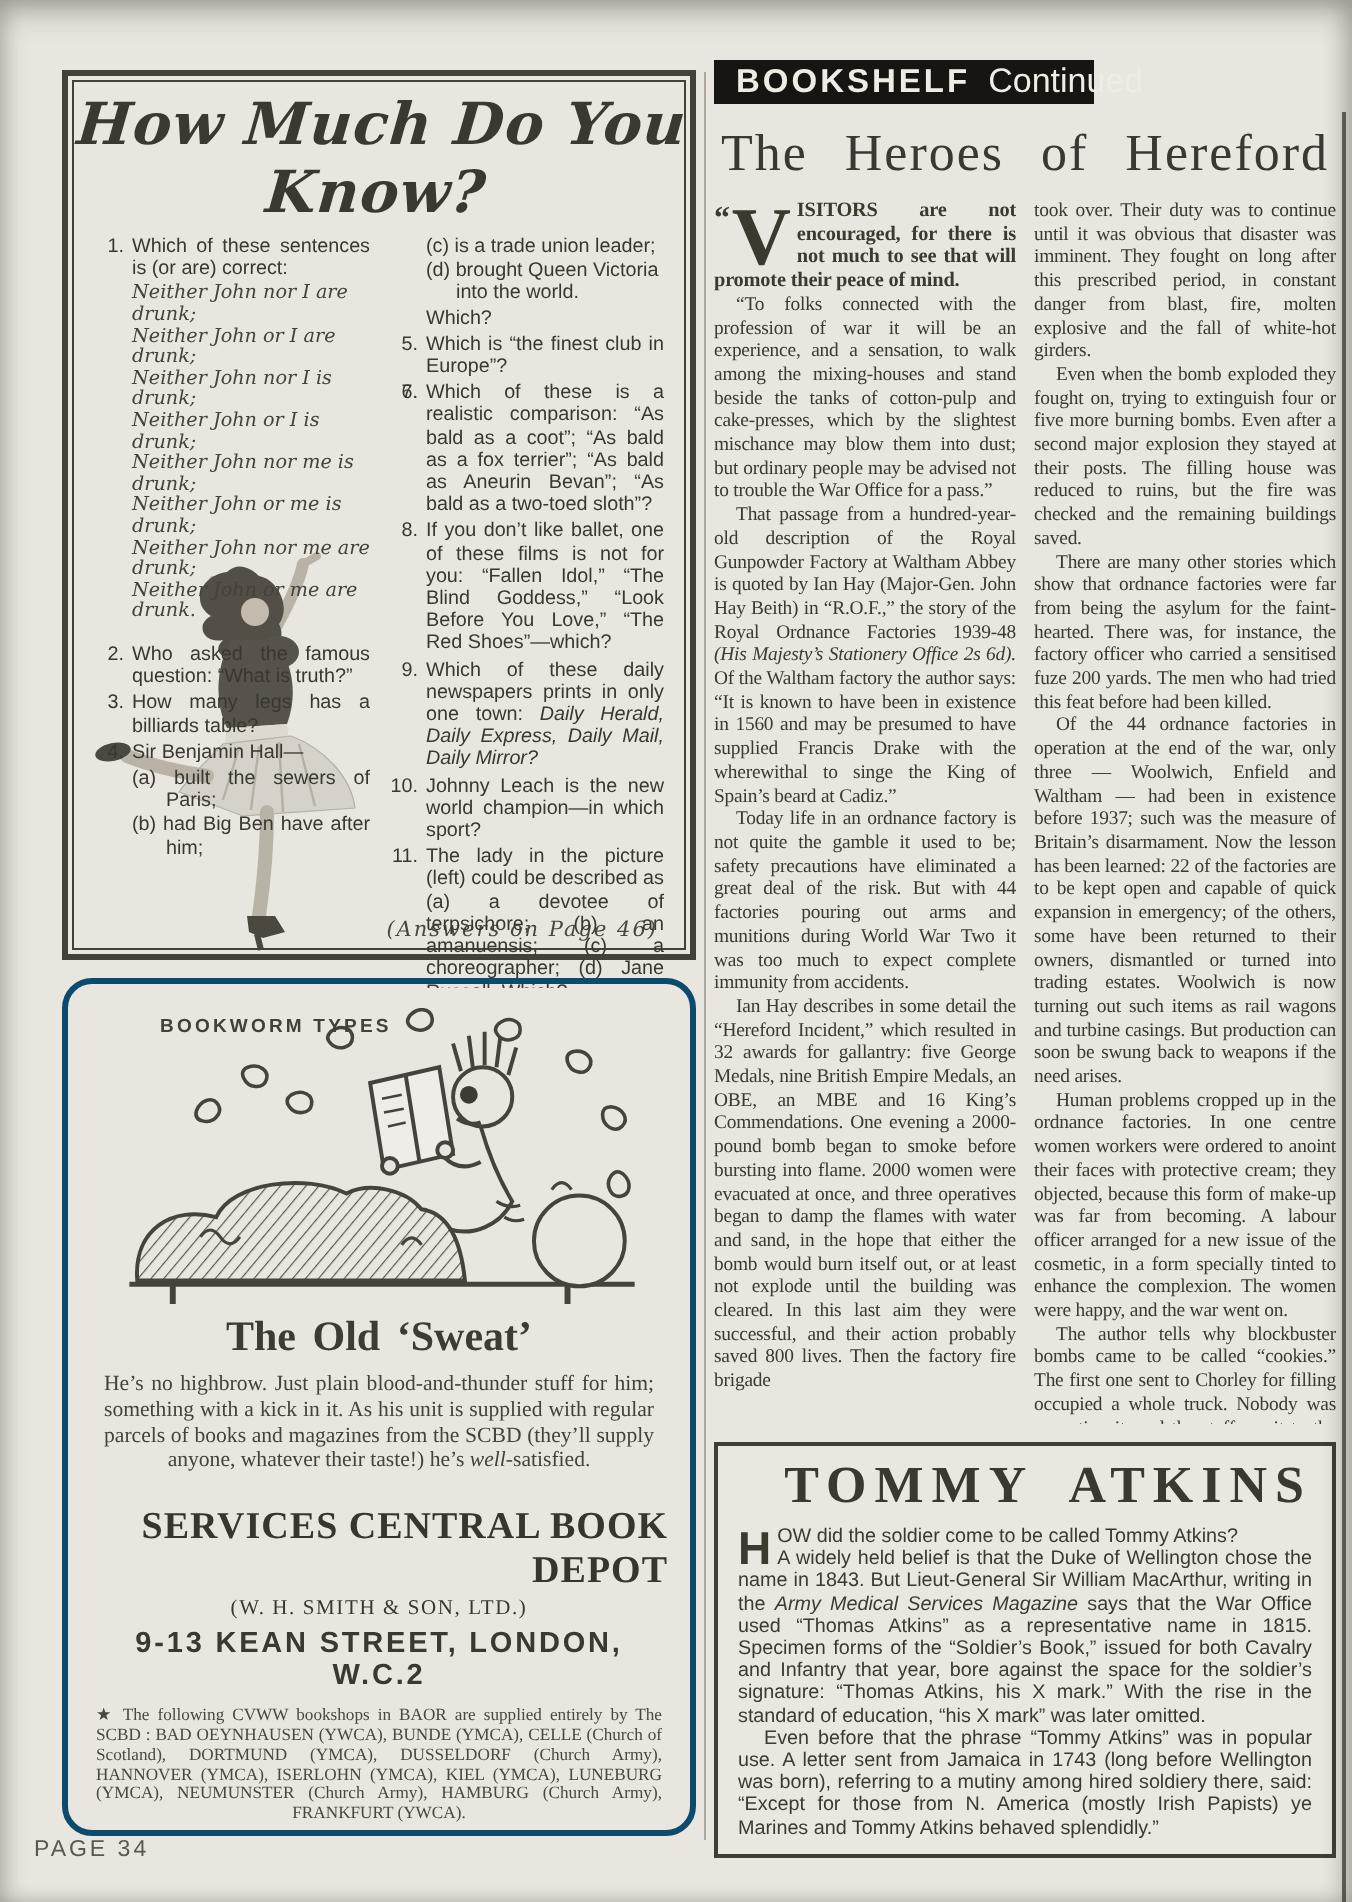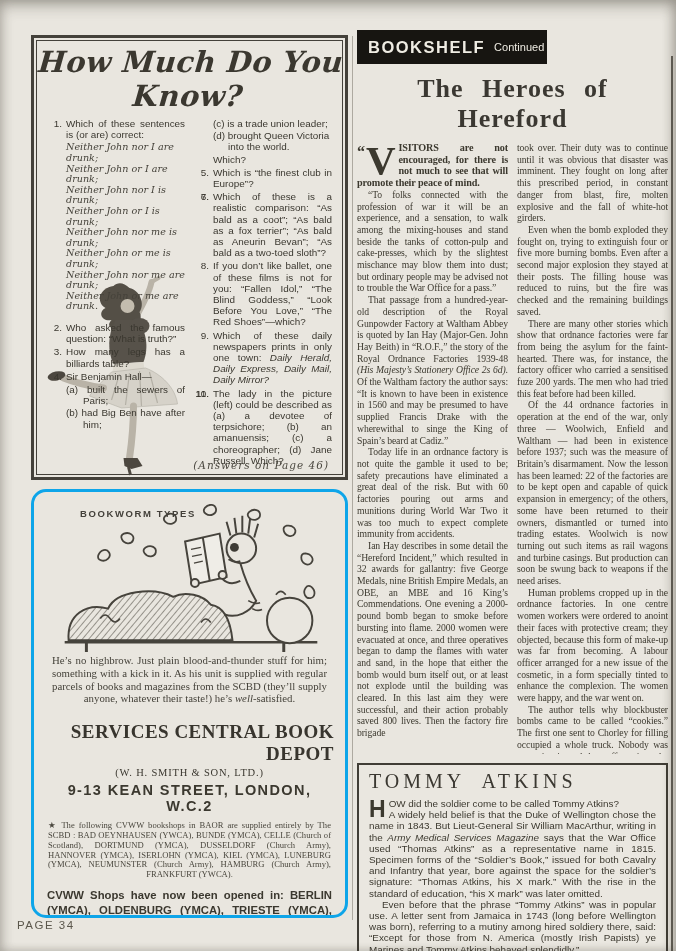--- a/index.html
+++ b/index.html
@@ -26,58 +26,58 @@
         padding-left:19px;margin-bottom:10px;text-align:left;color:#45423a;}
   .opt{padding-left:36px;text-indent:-17px;margin-bottom:1px;text-align:justify;}
   .cont{padding-left:34px;text-indent:-15px;margin-bottom:1px;text-align:left;}
   .contw{padding-left:19px;margin-bottom:2px;}
   .dancer{position:absolute;left:8px;top:238px;width:158px;height:200px;margin:0;z-index:0;}
   .answers{position:absolute;right:16px;bottom:6px;font-family:"DejaVu Serif",serif;
         font-style:italic;font-size:10.5px;color:#4a473f;letter-spacing:1px;}
 
   
   .ad{position:absolute;left:31px;top:489px;width:317px;height:429px;box-sizing:border-box;
-      border:3px solid #0ea5e9;border-radius:15px;padding:6px 11px;overflow:hidden;}
+      border:3px solid #0c4a6e;border-radius:15px;padding:6px 11px;overflow:hidden;}
   .ad-label{position:absolute;left:46px;top:16px;font-weight:bold;font-size:9.5px;letter-spacing:1.6px;color:#43403a;}
   .cartoon{display:block;margin:6px auto 0;}
   .ows-title{text-align:center;font-family:"Liberation Serif",serif;font-weight:bold;
       font-size:21px;margin:2px 0 5px;color:#3e3b34;word-spacing:3px;}
   .ows-body{font-family:"Liberation Serif",serif;font-size:10.8px;line-height:12.8px;
       text-align:justify;text-align-last:center;margin:0 7px 9px;color:#45423a;}
   .depot-name{text-align:right;font-family:"Liberation Serif",serif;font-weight:bold;
       font-size:19px;letter-spacing:.5px;margin:16px 0 2px;color:#38352e;}
   .depot-sub{text-align:center;font-family:"Liberation Serif",serif;font-size:10.5px;
       letter-spacing:.8px;margin-bottom:4px;}
   .depot-addr{text-align:center;font-weight:bold;font-size:14.5px;letter-spacing:1.4px;margin-bottom:7px;color:#3b382f;}
   .fine{font-family:"Liberation Serif",serif;font-size:8.6px;line-height:9.8px;
       text-align:justify;text-align-last:center;margin:0 3px 8px;color:#4a473e;}
   .cvww{font-weight:bold;font-size:11.3px;line-height:14.6px;text-align:justify;margin:0 2px;color:#3b382f;}
   .pageno{position:absolute;left:17px;top:919px;font-size:11.5px;letter-spacing:1.5px;color:#5b574c;}
 
   
   .rightcol{position:absolute;left:357px;top:30px;width:311px;}
-  .banner{width:190px;height:34px;background:#171511;color:#efece3;display:flex;
+  .banner{width:190px;height:22px;background:#171511;color:#efece3;display:flex;
       align-items:center;padding:0 11px;box-sizing:border-box;}
   .banner-main{font-weight:bold;font-size:16.5px;letter-spacing:1.5px;}
-  .banner-sub{font-size:11px;margin-left:9px;}
-  .heroes-title{font-family:"Liberation Serif",serif;font-weight:bold;font-size:26px;
+  .banner-sub{font-size:17px;margin-left:9px;}
+  .heroes-title{font-family:"Liberation Serif",serif;font-weight:normal;font-size:26px;
       text-align:center;margin:10px 0 8px;word-spacing:11px;letter-spacing:1px;color:#3b3832;}
   .article{display:flex;gap:9px;height:612px;overflow:hidden;font-family:"Liberation Serif",serif;
       font-size:9.7px;line-height:11.7px;text-align:justify;letter-spacing:-.1px;color:#3c392f;}
   .acol{flex:1;overflow:hidden;}
   .acol p{margin:0;text-indent:11px;}
   .acol p.ni{text-indent:0;}
   .lead{font-weight:bold;text-indent:0 !important;font-size:10.2px;}
   .oq{float:left;font-weight:bold;font-size:16px;line-height:13px;margin:3px 1px 0 0;}
   .dc{float:left;font-weight:bold;font-size:41px;line-height:33px;margin:2px 3px 0 0;}
 
   .tommy{margin-top:9px;border:2.5px solid #403d36;box-sizing:border-box;width:311px;
       padding:4px 10px 7px;background:rgba(255,255,255,.06);}
-  .tommy-title{font-family:"Liberation Serif",serif;font-weight:normal;font-size:20px;
-      letter-spacing:4px;word-spacing:9px;text-align:left;margin:1px 0 5px;color:#3b3831;}
+  .tommy-title{font-family:"Liberation Serif",serif;font-weight:bold;font-size:26px;
+      letter-spacing:4px;word-spacing:9px;text-align:right;margin:1px 0 5px;color:#3b3831;}
   .tommy p{margin:0;font-size:9.9px;line-height:11.2px;text-align:justify;color:#3c392f;}
   .dch{float:left;font-weight:bold;font-size:23px;line-height:21px;margin:1px 3px 0 0;}
   .t2{text-indent:13px;}
 </style>
 </head>
 <body>
 
 <div class="sheet">
   <div class="col-rule"></div>
   <div class="edge-right"></div>
@@ -133,20 +133,21 @@
         <div class="q">
           <span class="qnum">8.</span>
           <span>If you don’t like ballet, one of these films is not for you: “Fallen Idol,” “The Blind Goddess,” “Look Before You Love,” “The Red Shoes”—which?</span>
         </div>
         <div class="q">
           <span class="qnum">9.</span>
           <span>Which of these daily newspapers prints in only one town: </span><i>Daily Herald, Daily Express, Daily Mail, Daily Mirror?</i>
         </div>
         <div class="q">
           <span class="qnum">10.</span>
+          <span>Johnny Leach is the new world champion—in which sport?</span>
         </div>
         <div class="q">
           <span class="qnum">11.</span>
           <span>The lady in the picture (left) could be described as (a) a devotee of terpsichore; (b) an amanuensis; (c) a choreographer; (d) Jane Russell. Which?</span>
         </div>
       </div>
     </div>
 
     <figure class="dancer">
       <svg width="158" height="200" viewBox="0 0 155 200">
@@ -214,20 +215,21 @@
         <path d="M0,0 c5,-4 11,-2 11,3 c0,5 -7,7 -11,3 c-2,-2 -2,-4 0,-6 z" transform="translate(268,84) rotate(80)"></path>
         <path d="M0,0 c5,-4 11,-2 11,3 c0,5 -7,7 -11,3 c-2,-2 -2,-4 0,-6 z" transform="translate(52,52) rotate(-30)"></path>
         <path d="M0,0 c5,-4 11,-2 11,3 c0,5 -7,7 -11,3 c-2,-2 -2,-4 0,-6 z" transform="translate(100,44) rotate(10)"></path>
       </g>
       <g stroke="#46433c" fill="none" stroke-width="1.6">
         <path d="M54,116 q5,-7 10,0 q5,7 10,0"></path>
         <path d="M232,92 q5,-7 10,0"></path>
         <path d="M156,120 q5,-7 10,0"></path>
       </g>
     </svg>
+    <h2 class="ows-title">The Old ‘Sweat’</h2>
     <p class="ows-body"><span>He’s no highbrow.  Just plain blood-and-thunder stuff for him; something with a kick in it.  As his unit is supplied with regular parcels of books and magazines from the SCBD (they’ll supply anyone, whatever their taste!) he’s </span><i>well</i><span>-satisfied.</span></p>
     <h3 class="depot-name">SERVICES CENTRAL BOOK DEPOT</h3>
     <div class="depot-sub">(W. H. SMITH &amp; SON, LTD.)</div>
     <div class="depot-addr">9-13 KEAN STREET, LONDON, W.C.2</div>
     <p class="fine"><span>★</span> <span>The following CVWW bookshops in BAOR are supplied entirely by The SCBD : BAD OEYNHAUSEN (YWCA), BUNDE (YMCA), CELLE (Church of Scotland), DORTMUND (YMCA), DUSSELDORF (Church Army), HANNOVER (YMCA), ISERLOHN (YMCA), KIEL (YMCA), LUNEBURG (YMCA), NEUMUNSTER (Church Army), HAMBURG (Church Army), FRANKFURT (YWCA).</span></p>
     <p class="cvww">CVWW Shops have now been opened in: BERLIN (YMCA), OLDENBURG (YMCA), TRIESTE (YMCA), KLAGENFURT (YMCA), HANNOVER (Salvation Army).</p>
   </section>
 
   <div class="pageno">PAGE 34</div>
 
@@ -236,21 +238,21 @@
       <span class="banner-main">BOOKSHELF</span>
       <span class="banner-sub">Continued</span>
     </div>
     <h2 class="heroes-title">The Heroes of Hereford</h2>
 
     <div class="article">
       <div class="acol">
         <p class="lead"><span class="oq">“</span><span class="dc">V</span><span>ISITORS are not encouraged, for there is not much to see that will promote their peace of mind.</span></p>
         <p>“To folks connected with the profession of war it will be an experience, and a sensation, to walk among the mixing-houses and stand beside the tanks of cotton-pulp and cake-presses, which by the slightest mischance may blow them into dust; but ordinary people may be advised not to trouble the War Office for a pass.”</p>
         <p><span>That passage from a hundred-year-old description of the Royal Gunpowder Factory at Waltham Abbey is quoted by Ian Hay (Major-Gen. John Hay Beith) in “R.O.F.,” the story of the Royal Ordnance Factories 1939-48 </span><i>(His Majesty’s Stationery Office 2s 6d).</i><span> Of the Waltham factory the author says: “It is known to have been in existence in 1560 and may be presumed to have supplied Francis Drake with the wherewithal to singe the King of Spain’s beard at Cadiz.”</span></p>
-        <p>Today life in an ordnance factory is not quite the gamble it used to be; safety precautions have eliminated a great deal of the risk. But with 60 factories pouring out arms and munitions during World War Two it was too much to expect complete immunity from accidents.</p>
+        <p>Today life in an ordnance factory is not quite the gamble it used to be; safety precautions have eliminated a great deal of the risk. But with 44 factories pouring out arms and munitions during World War Two it was too much to expect complete immunity from accidents.</p>
         <p>Ian Hay describes in some detail the “Hereford Incident,” which resulted in 32 awards for gallantry: five George Medals, nine British Empire Medals, an OBE, an MBE and 16 King’s Commendations. One evening a 2000-pound bomb began to smoke before bursting into flame. 2000 women were evacuated at once, and three operatives began to damp the flames with water and sand, in the hope that either the bomb would burn itself out, or at least not explode until the building was cleared. In this last aim they were successful, and their action probably saved 800 lives. Then the factory fire brigade</p>
       </div>
       <div class="acol">
         <p class="ni">took over. Their duty was to continue until it was obvious that disaster was imminent. They fought on long after this prescribed period, in constant danger from blast, fire, molten explosive and the fall of white-hot girders.</p>
         <p>Even when the bomb exploded they fought on, trying to extinguish four or five more burning bombs. Even after a second major explosion they stayed at their posts. The filling house was reduced to ruins, but the fire was checked and the remaining buildings saved.</p>
         <p>There are many other stories which show that ordnance factories were far from being the asylum for the faint-hearted. There was, for instance, the factory officer who carried a sensitised fuze 200 yards. The men who had tried this feat before had been killed.</p>
         <p>Of the 44 ordnance factories in operation at the end of the war, only three — Woolwich, Enfield and Waltham — had been in existence before 1937; such was the measure of Britain’s disarmament. Now the lesson has been learned: 22 of the factories are to be kept open and capable of quick expansion in emergency; of the others, some have been returned to their owners, dismantled or turned into trading estates. Woolwich is now turning out such items as rail wagons and turbine casings. But production can soon be swung back to weapons if the need arises.</p>
         <p>Human problems cropped up in the ordnance factories. In one centre women workers were ordered to anoint their faces with protective cream; they objected, because this form of make-up was far from becoming. A labour officer arranged for a new issue of the cosmetic, in a form specially tinted to enhance the complexion. The women were happy, and the war went on.</p>
         <p>The author tells why blockbuster bombs came to be called “cookies.” The first one sent to Chorley for filling occupied a whole truck. Nobody was expecting it, and the staff ran it to the canteen kitchen, where they proposed to erect it as a steam-boiler.</p>
       </div>

